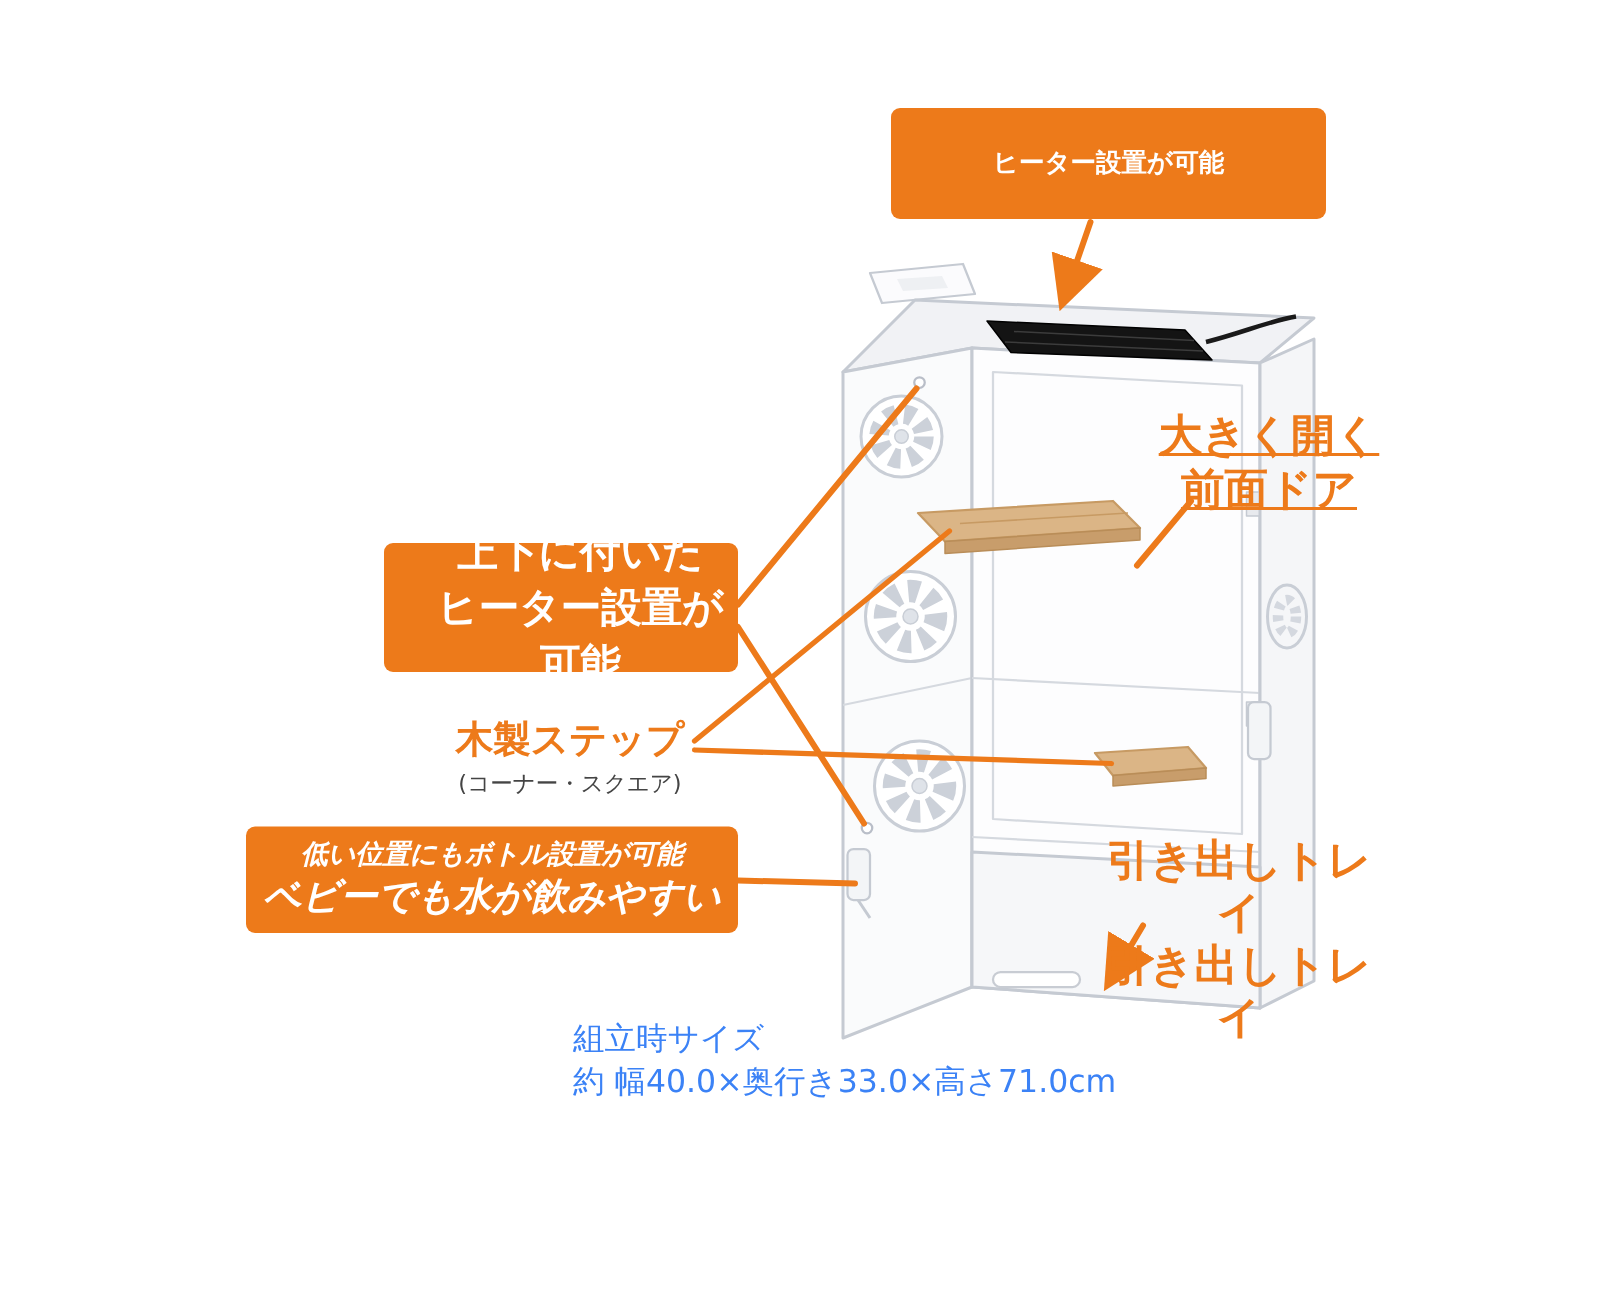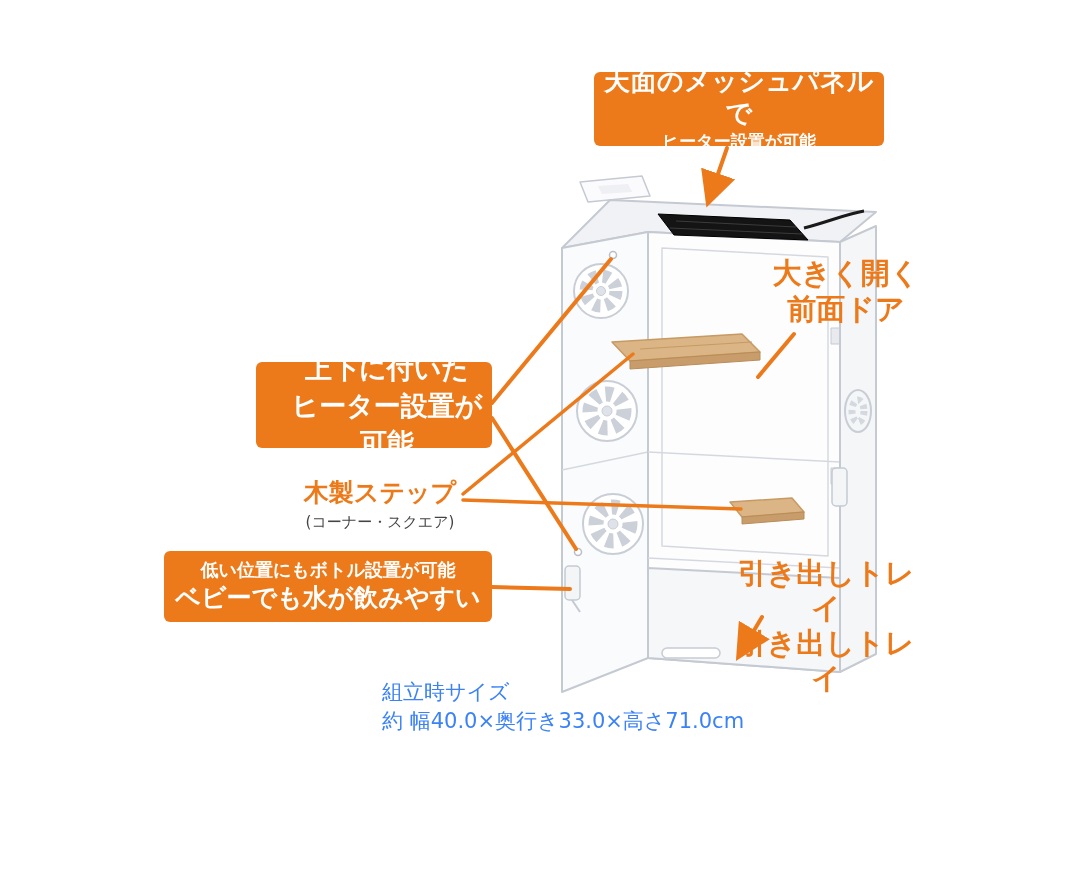--- a/index.html
+++ b/index.html
@@ -10,27 +10,27 @@
   .layer{position:absolute;left:0;top:0;}
   .co-box{
     position:absolute;background:#ed7a1a;color:#ffffff;text-align:center;
     border-radius:6px;box-sizing:border-box;display:flex;flex-direction:column;justify-content:center;
   }
   .co-box .big{font-weight:bold;}
   .co-text{position:absolute;color:#ed7a1a;font-weight:bold;text-align:center;}
   .mesh-box{left:594px;top:72px;width:290px;height:74px;padding:6px 0 8px;}
   .mesh-box .big{font-size:26px;line-height:32px;letter-spacing:0.5px;}
   .mesh-box .sub{font-size:17px;line-height:21px;font-weight:600;margin-top:2px;}
-  .door-text{left:770px;top:255px;width:152px;font-size:29px;line-height:36px;}
+  .door-text{left:770px;top:272px;width:152px;font-size:29px;line-height:36px;text-decoration:underline;}
   .cord-box{left:256px;top:362px;width:236px;height:86px;padding-left:26px;}
   .cord-box .big{font-size:27px;line-height:37px;}
   .step-text{left:296px;top:476px;width:168px;font-size:25px;line-height:34px;}
   .step-sub{position:absolute;left:292px;top:513px;width:176px;text-align:center;
     color:#444444;font-size:15px;line-height:19px;font-weight:500;}
-  .bottle-box{left:164px;top:551px;width:328px;height:71px;padding:6px 0 8px;}
+  .bottle-box{left:164px;top:551px;width:328px;height:71px;padding:6px 0 8px;font-style:italic;}
   .bottle-box .sub{font-size:18px;line-height:23px;font-weight:600;}
   .bottle-box .big{font-size:25px;line-height:31px;margin-top:1px;}
   .tray-text{left:728px;top:556px;width:196px;font-size:29px;line-height:35px;}
   .size-note{position:absolute;left:382px;top:678px;color:#3b82f6;font-size:21px;line-height:29px;font-weight:500;}
 </style>
 </head>
 <body>
 
 <div class="stage">
 
@@ -122,21 +122,20 @@
       <line x1="492" y1="403" x2="611" y2="259"></line>
       <line x1="492" y1="418" x2="576" y2="549"></line>
       <line x1="463" y1="494" x2="633" y2="354" stroke-width="3.5"></line>
       <line x1="463" y1="500" x2="741" y2="509" stroke-width="3.5"></line>
       <line x1="492" y1="587" x2="570" y2="589"></line>
       <line x1="762" y1="617" x2="740" y2="654" marker-end="url(#arrowhead)"></line>
     </g>
   </svg>
 
   <div class="co-box mesh-box">
-    <div class="big">天面のメッシュパネルで</div>
     <div class="sub">ヒーター設置が可能</div>
   </div>
 
   <div class="co-text door-text">
     <div>大きく開く</div>
     <div>前面ドア</div>
   </div>
 
   <div class="co-box cord-box">
     <div class="big">上下に付いた</div>

